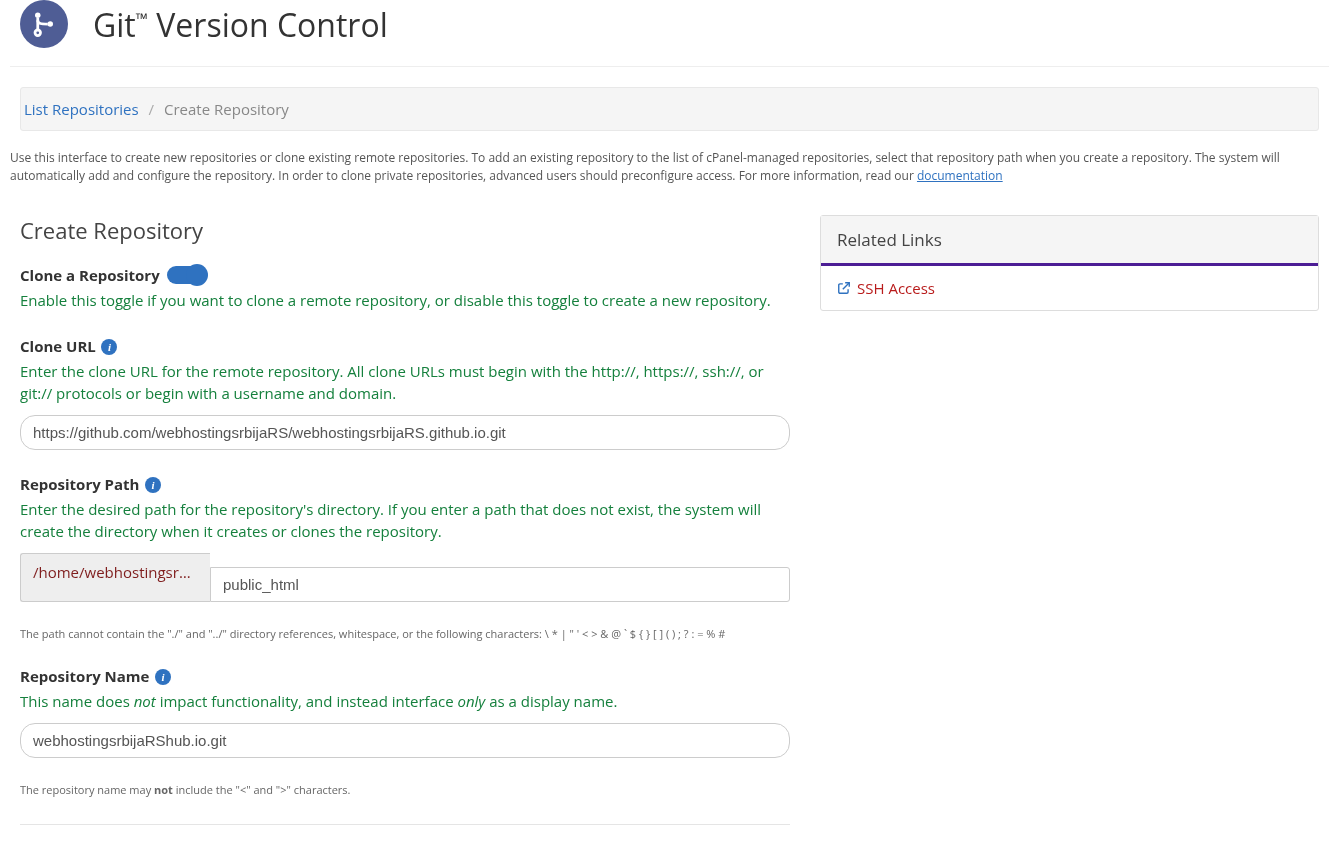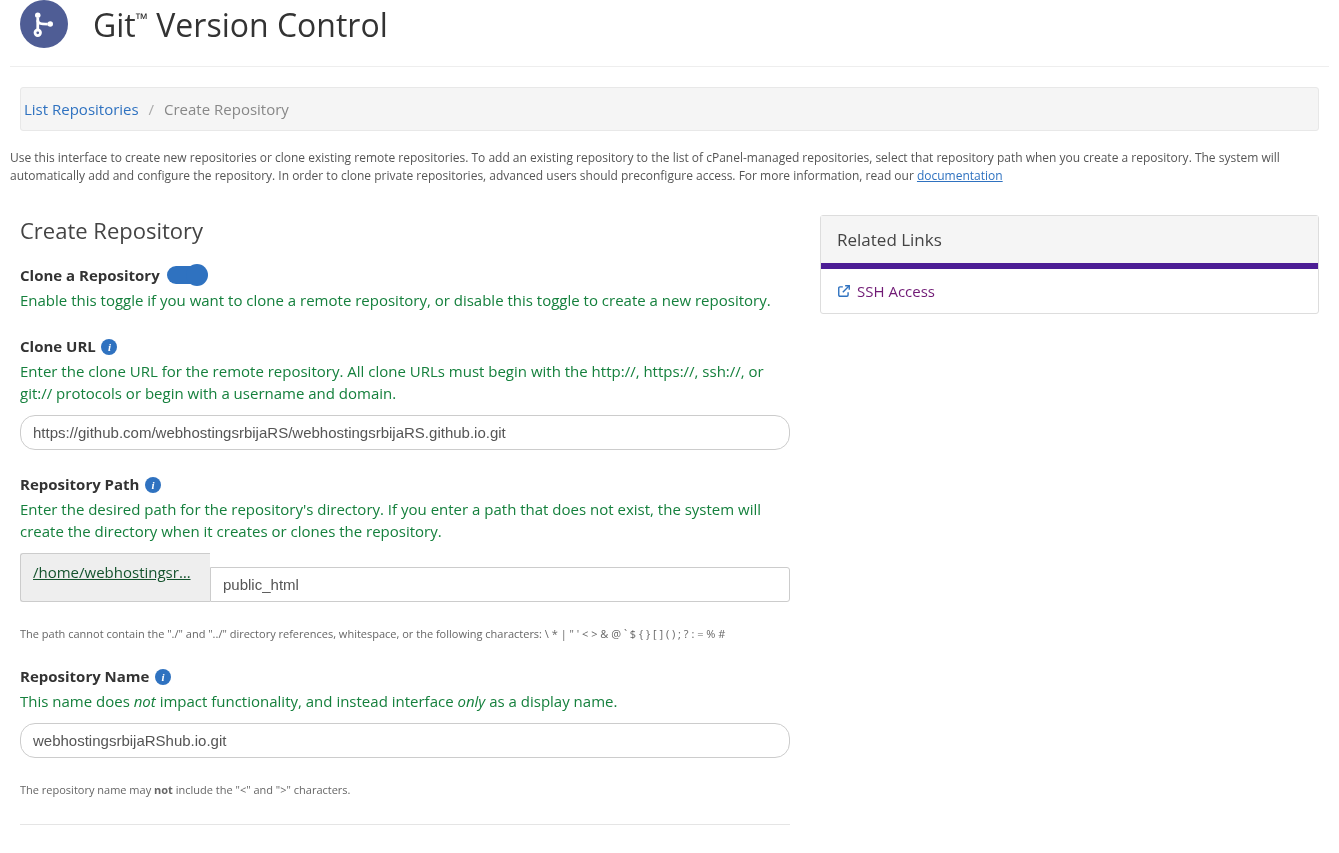--- a/index.html
+++ b/index.html
@@ -129,54 +129,53 @@
     .input-group {
       display: flex;
       margin-top: 10px;
     }
     .input-addon {
       background: #eee;
       border: 1px solid #ccc;
       border-right: none;
       padding: 8px 12px;
       font-size: 15px;
-      color: #14532d;
+      color: #7f1d1d;
       border-radius: 3px 0 0 3px;
       width: 190px;
       overflow: hidden;
       white-space: nowrap;
       text-overflow: ellipsis;
-      text-decoration: underline;
     }
     .input-group .text-input {
       margin-top: 14px;
       border-radius: 0 3px 3px 0;
       flex: 1;
     }
 
     .divider {
       border: 0;
       border-top: 1px solid #e5e5e5;
       margin: 26px 0 20px;
     }
 
     .panel {
       border: 1px solid #ddd;
       border-radius: 3px;
       background: #fff;
     }
     .panel-header {
       background: #f5f5f5;
-      border-bottom: 6px solid #4c1d95;
+      border-bottom: 3px solid #4c1d95;
       padding: 12px 16px;
       font-size: 17px;
       color: #444;
     }
     .panel-body { padding: 12px 16px; }
-    .panel-body a { color: #701a75; text-decoration: none; display: flex; align-items: center; gap: 6px; font-size: 15px; }
+    .panel-body a { color: #b91c1c; text-decoration: none; display: flex; align-items: center; gap: 6px; font-size: 15px; }
     .ext-icon { display:inline-block; width:14px; height:14px; }
   </style>
 </head>
 <body>
 
 <div class="container">
 
   <div class="page-header">
     <div class="git-icon-circle">
       <svg width="30" height="30" viewBox="0 0 24 24" fill="none" stroke="#fff" stroke-width="2.2">

